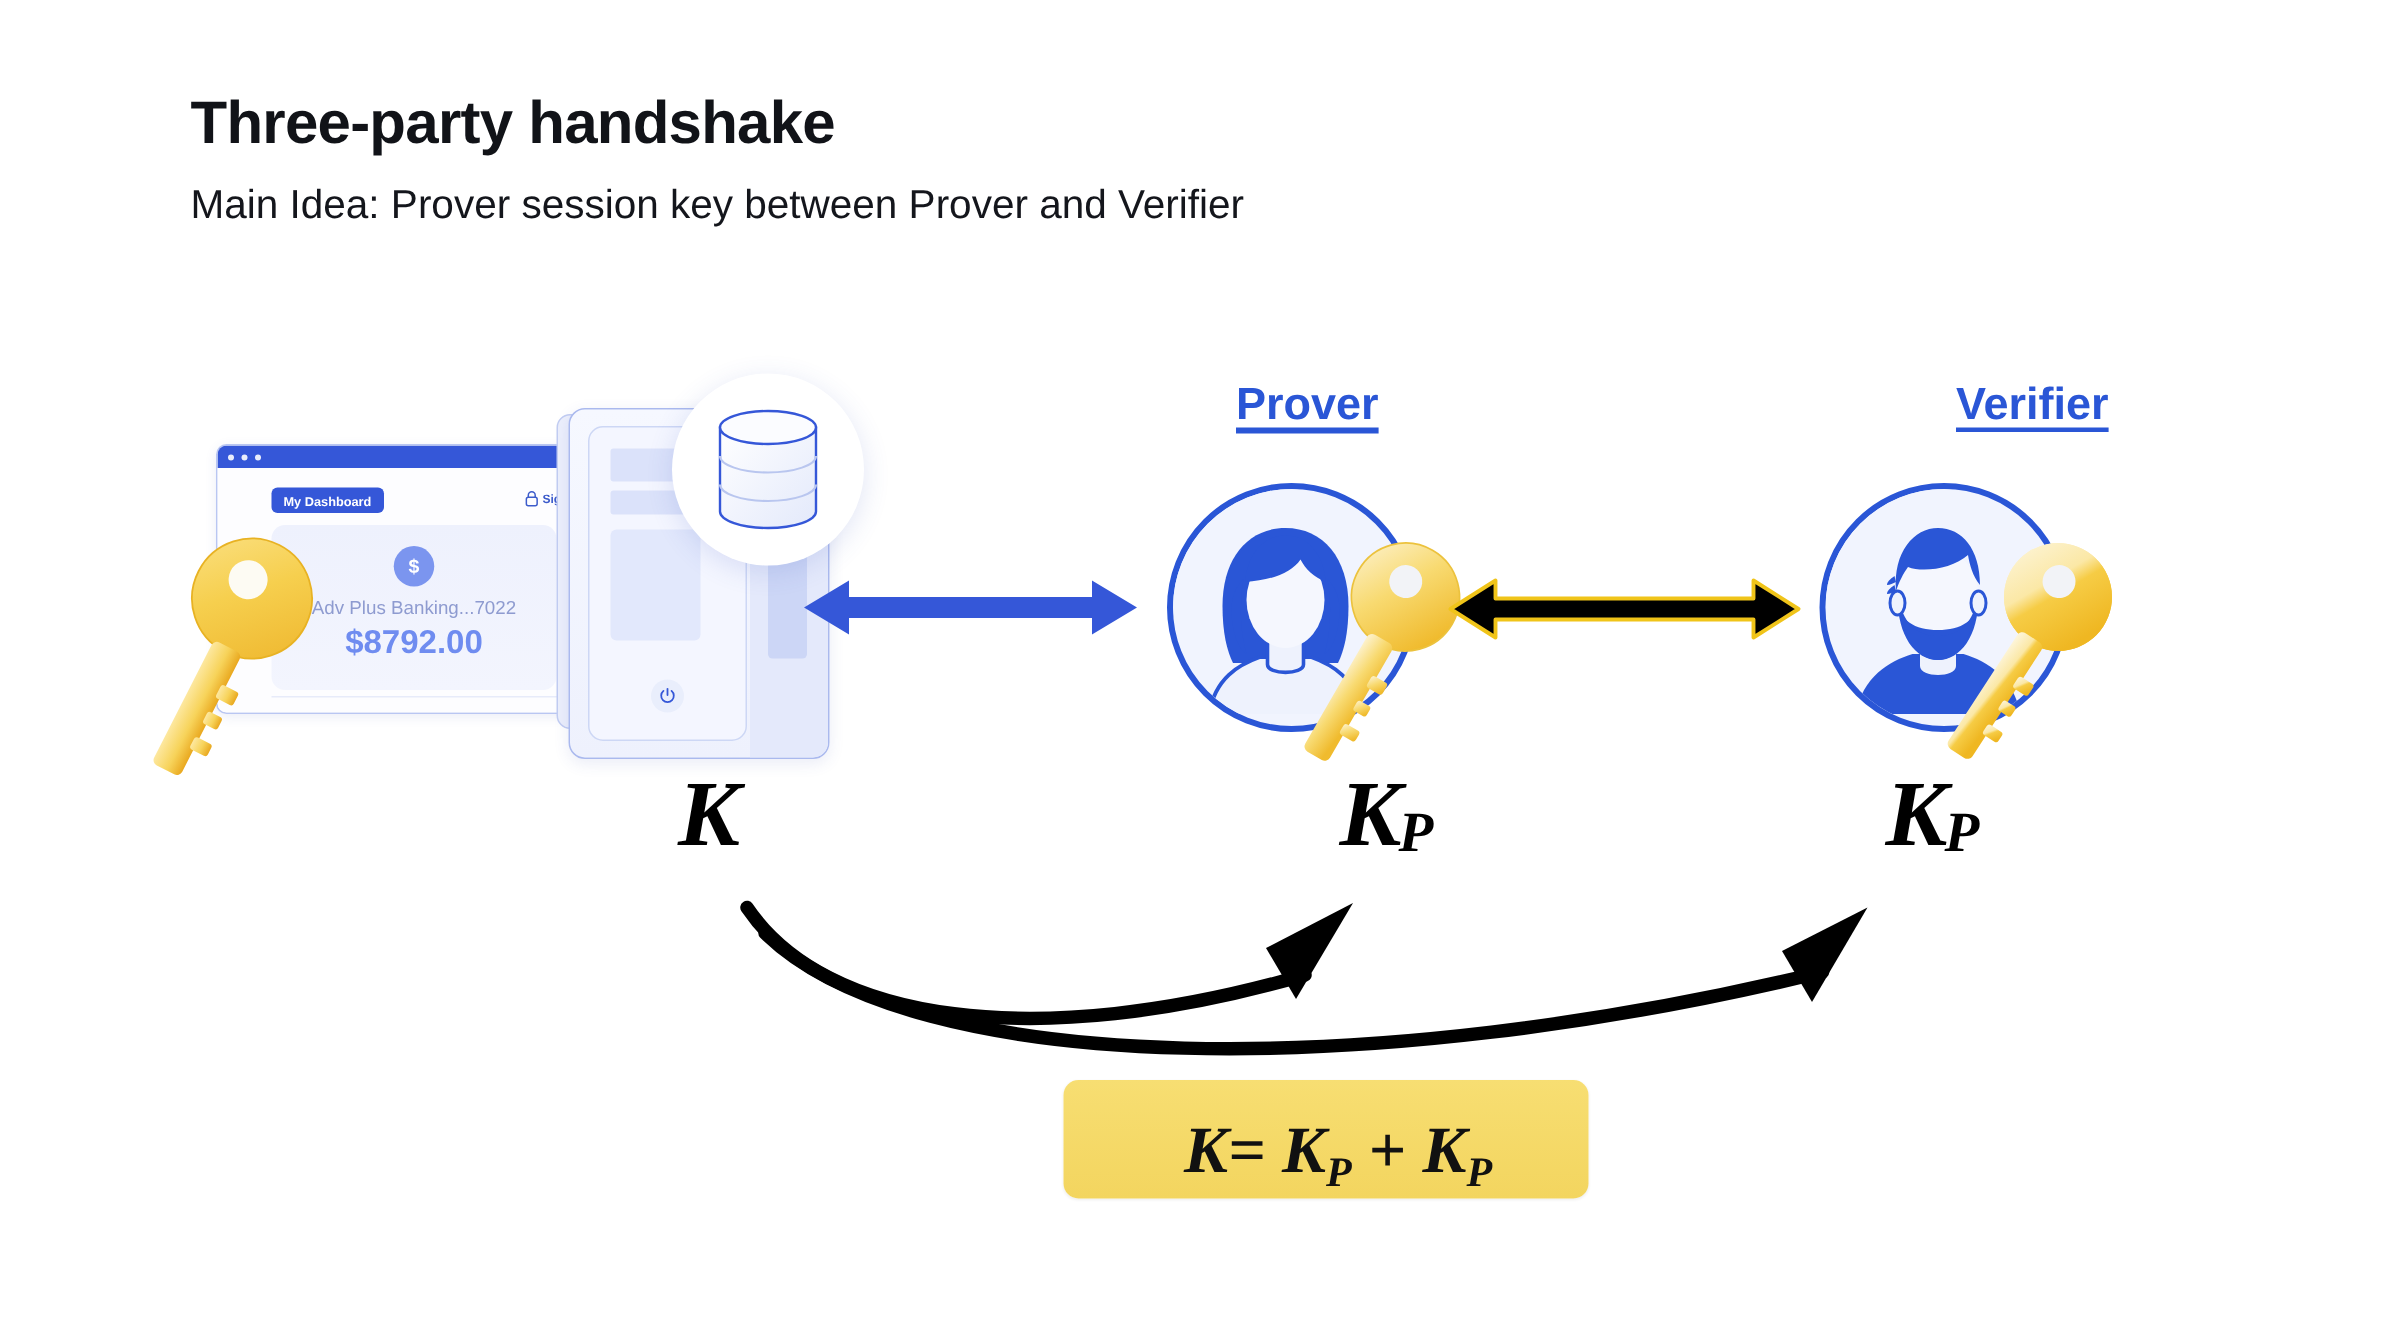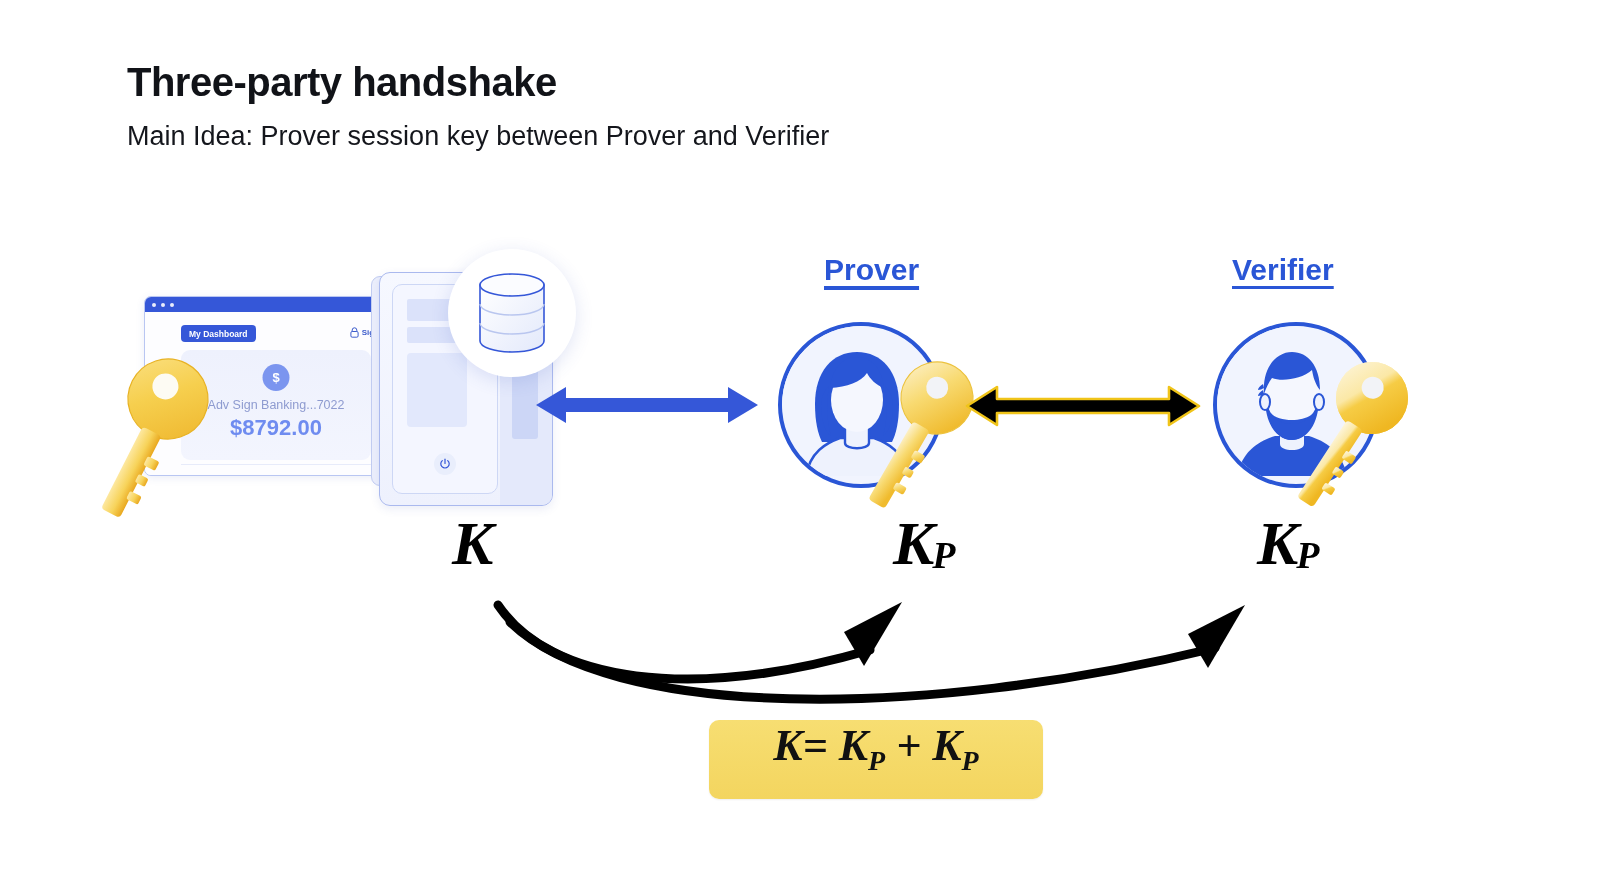--- a/index.html
+++ b/index.html
@@ -12,36 +12,36 @@
   .title{position:absolute;left:127px;top:60px;font-size:40px;font-weight:bold;
          color:#111318;letter-spacing:-0.5px;white-space:nowrap;}
   .subtitle{position:absolute;left:127px;top:121px;font-size:27px;font-weight:400;
             color:#14161c;white-space:nowrap;}
 
   
   .party-label{position:absolute;font-size:30px;font-weight:bold;color:#2a56d6;
                text-decoration:underline;text-underline-offset:6px;
                text-decoration-thickness:4px;white-space:nowrap;}
   #prover-label{left:806px;top:253px;margin-left:18px;}
-  #verifier-label{left:1232px;top:253px;text-decoration:underline;}
+  #verifier-label{left:1304px;top:253px;text-decoration:underline;}
 
   
   .keylabel{position:absolute;font-family:"Liberation Serif","DejaVu Serif",serif;
             font-style:italic;font-weight:bold;color:#000;white-space:nowrap;}
   .keylabel .base{font-size:62px;}
   .keylabel .sub{font-size:38px;vertical-align:sub;margin-left:-2px;}
   #label-k{left:452px;top:508px;}
   #label-kp1{left:893px;top:508px;}
   #label-kp2{left:1257px;top:508px;}
 
   
   #equation-box{position:absolute;left:709px;top:720px;width:334px;height:79px;
       background:linear-gradient(180deg,#f7de72 0%,#f3d55f 100%);
-      border-radius:10px;display:flex;align-items:flex-start;justify-content:center;
-      box-shadow:0 1px 2px rgba(0,0,0,.07);}
+      border-radius:10px;display:flex;align-items:flex-end;justify-content:center;
+      box-shadow:0 1px 2px rgba(0,0,0,.07);padding-left:16px;}
   #equation-text{font-family:"Liberation Serif","DejaVu Serif",serif;font-style:italic;
       font-weight:bold;color:#111;font-size:44px;white-space:nowrap;letter-spacing:0px;}
   #equation-text .sub{font-size:28px;vertical-align:sub;}
 
   
   #browser-window{position:absolute;left:144px;top:296px;width:264px;height:178px;
       background:#fafbff;border:1.5px solid #b9c6f2;border-radius:7px;overflow:hidden;
       box-shadow:0 2px 8px rgba(60,80,180,.10);}
   #browser-titlebar{height:15px;background:#3557d8;display:flex;align-items:center;
       padding-left:7px;gap:5px;}
@@ -126,21 +126,21 @@
         <span>
           <svg width="9" height="11" viewBox="0 0 9 11" aria-hidden="true">
             <path d="M2.2 4.6V3.1a2.3 2.3 0 0 1 4.6 0v1.5" fill="none" stroke="#3d5ccb" stroke-width="1"></path>
             <rect x="0.9" y="4.5" width="7.2" height="5.7" rx="1.3" fill="none" stroke="#3d5ccb" stroke-width="1"></rect>
           </svg>
         </span>
         <span id="signout-label">Sign Out</span>
       </div>
       <div id="account-card">
         <div id="dollar-badge">$</div>
-        <div id="account-name">Adv Sign Banking...7022</div>
+        <div id="account-name">Adv Plus Banking...7022</div>
         <div id="account-balance">$8792.00</div>
       </div>
       <div id="browser-footer-line"></div>
     </div>
   </div>
 
   <div id="server-back"></div>
   <div id="server-tower">
     <div id="srv-right-panel"></div>
     <div id="srv-right-block"></div>

